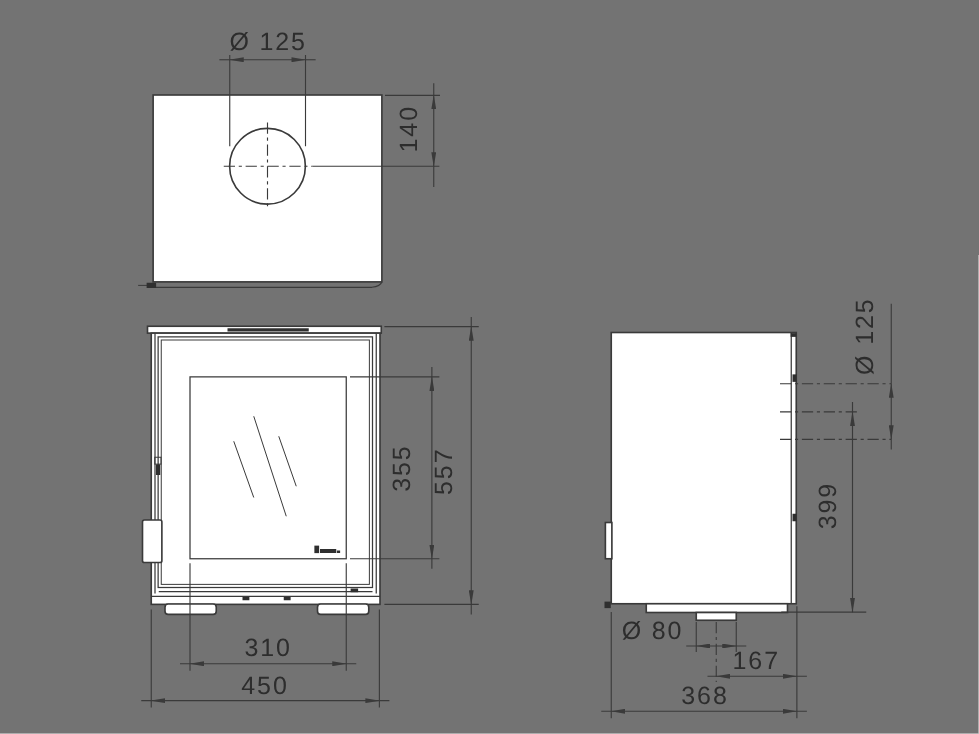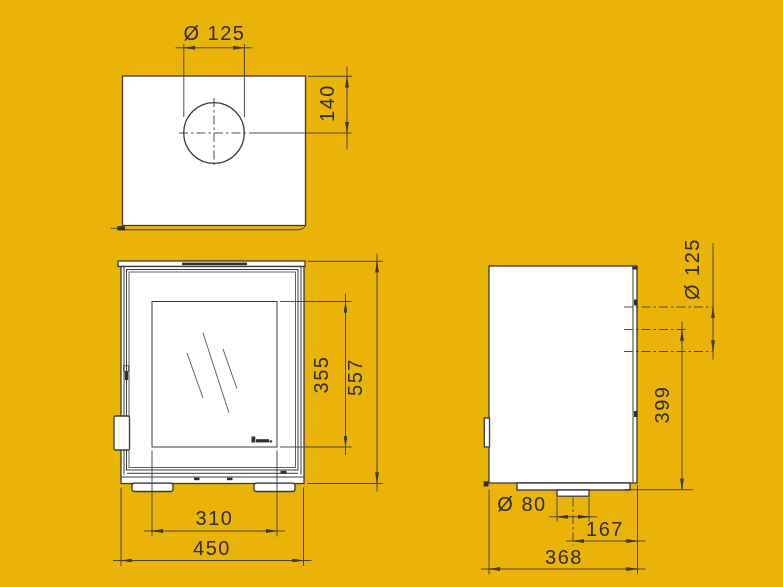--- a/index.html
+++ b/index.html
@@ -1,16 +1,16 @@
 <!DOCTYPE html>
 <html><head>
 <meta charset="utf-8">
 <style>
   html,body{margin:0;padding:0;background:#ffffff;}
-  .canvas{position:relative;width:783px;height:587px;background:#eab308;overflow:hidden;}
+  .canvas{position:relative;width:783px;height:587px;background:#737373;overflow:hidden;}
   svg{display:block;}
   
   .ol  {stroke:#3a3a3a;stroke-width:1.3;fill:none;}          
   .olw {stroke:#3a3a3a;stroke-width:1.3;fill:#ffffff;}       
   .ln  {stroke:#3a3a3a;stroke-width:1;fill:none;}            
   .tn  {stroke:#3a3a3a;stroke-width:0.8;fill:none;}          
   .dim {stroke:#3a3a3a;stroke-width:0.9;fill:none;}          
   .cl  {stroke:#3a3a3a;stroke-width:0.9;fill:none;stroke-dasharray:9 3 2.5 3;} 
   .df  {fill:#2f2f2f;stroke:none;}                           
   .dimtxt{font-family:"Liberation Sans",sans-serif;font-size:20px;letter-spacing:1.5px;fill:#2d2d2d;stroke:none;}

